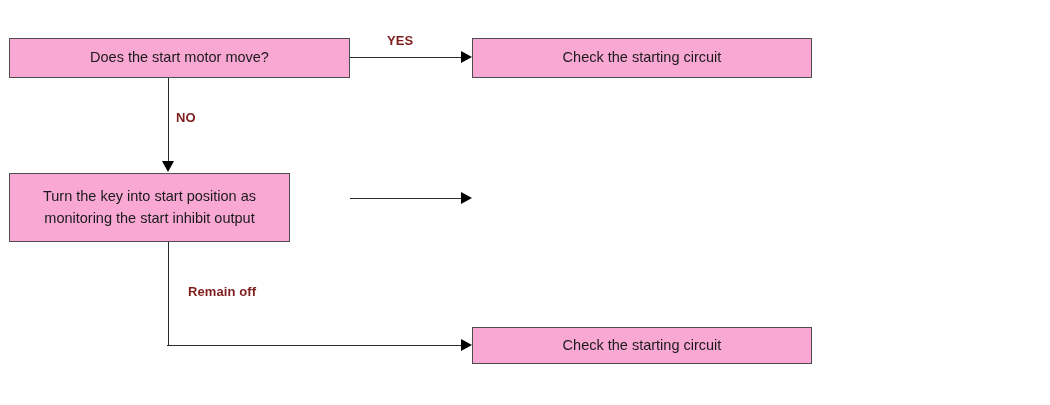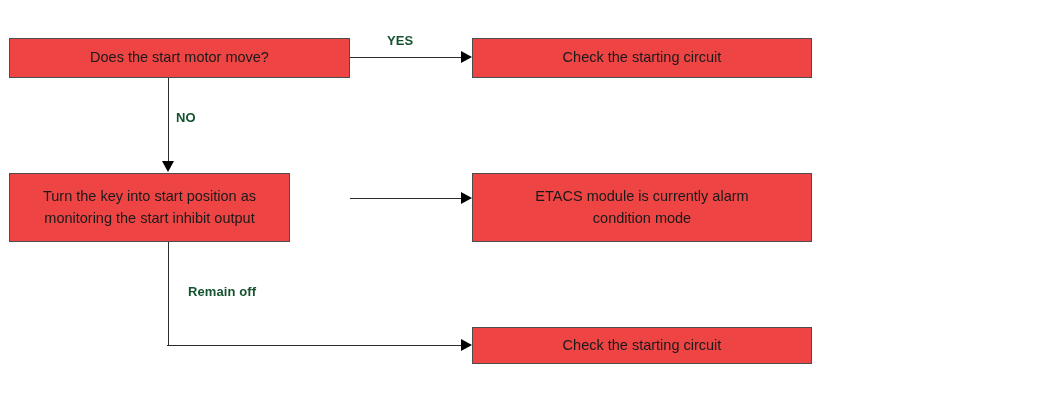--- a/index.html
+++ b/index.html
@@ -12,39 +12,39 @@
     width: 1050px;
     height: 405px;
     background: #ffffff;
     font-family: "Liberation Sans", sans-serif;
     overflow: hidden;
   }
   .node {
     position: absolute;
     box-sizing: border-box;
     border: 1px solid #4d4d4d;
-    background: #ef4444;
+    background: #f9a8d4;
     display: flex;
     align-items: center;
     justify-content: center;
     text-align: center;
     font-size: 14.5px;
     color: #1a1a1a;
     line-height: 1.45;
     padding: 2px 8px;
   }
   .node .txt {
     display: block;
     white-space: pre-line;
   }
   .edge-label {
     position: absolute;
     font-size: 13px;
     font-weight: bold;
-    color: #14532d;
+    color: #7f1d1d;
     line-height: 1.25;
     white-space: pre-line;
     letter-spacing: 0.1px;
   }
   .hline {
     position: absolute;
     height: 0;
     border-top: 1.6px solid #2b2b2b;
   }
   .vline {
@@ -94,24 +94,20 @@
 
   <div class="node" style="left:9px; top:173px; width:281px; height:69px;">
     <span class="txt">Turn the key into start position as
 monitoring the start inhibit output</span>
   </div>
 
   <div class="hline" style="left:350px; top:198px; width:112px;"></div>
   <div class="arrow-right" style="left:461px; top:192px;"></div>
 
 
-  <div class="node" style="left:472px; top:173px; width:340px; height:69px;">
-    <span class="txt">ETACS module is currently alarm
-condition mode</span>
-  </div>
 
   <div class="vline" style="left:168px; top:242px; height:104px;"></div>
   <div class="hline" style="left:167px; top:345px; width:295px;"></div>
   <div class="arrow-right" style="left:461px; top:339px;"></div>
 
   <div class="edge-label" style="left:176px; top:284px;margin-left:12px;">Remain off</div>
 
   <div class="node" style="left:472px; top:327px; width:340px; height:37px;">
     <span class="txt">Check the starting circuit</span>
   </div>

